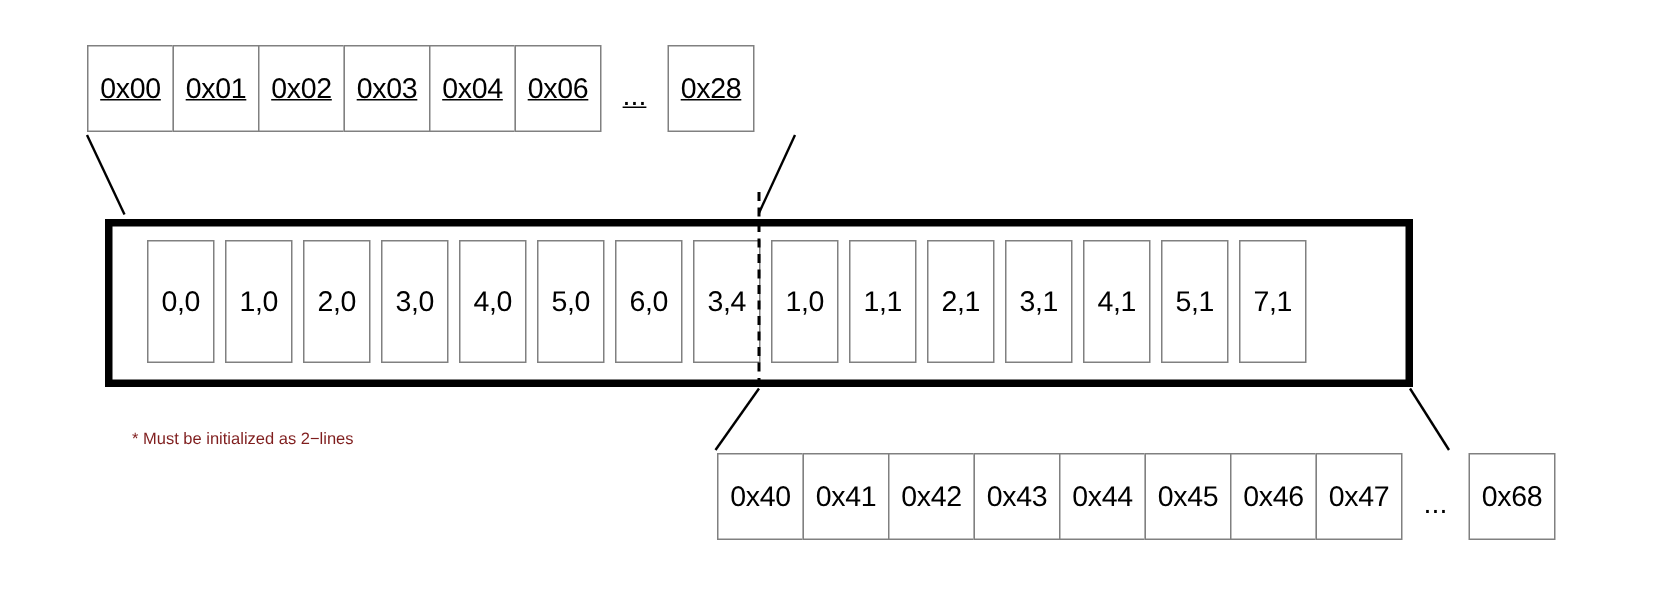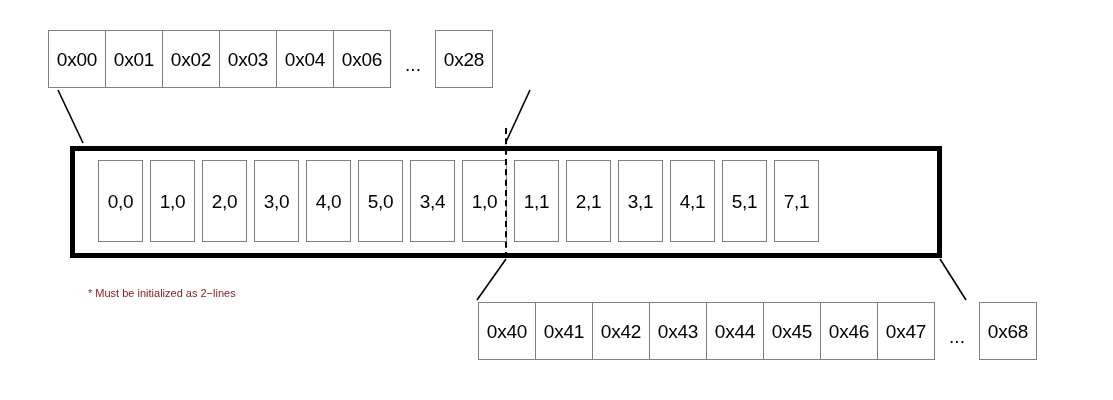--- a/index.html
+++ b/index.html
@@ -133,41 +133,42 @@
 
 <div id="diagram">
 
   <svg class="leaders" viewBox="0 0 1113 400" xmlns="http://www.w3.org/2000/svg">
     <line x1="58" y1="90" x2="83" y2="143" stroke="#000000" stroke-width="1.6"></line>
     <line x1="530" y1="90" x2="506" y2="142" stroke="#000000" stroke-width="1.6"></line>
     <line x1="506" y1="259" x2="477" y2="300" stroke="#000000" stroke-width="1.6"></line>
     <line x1="940" y1="259" x2="966" y2="300" stroke="#000000" stroke-width="1.6"></line>
   </svg>
 
-  <div class="addr-row" id="top-addr-row" style="left:48px; top:30px;">
+  <div class="addr-row" id="top-addr-row" style="left:58px; top:30px;text-decoration:underline;">
     <div class="addr-group">
       <div class="addr-cell">0x00</div>
       <div class="addr-cell">0x01</div>
       <div class="addr-cell">0x02</div>
       <div class="addr-cell">0x03</div>
       <div class="addr-cell">0x04</div>
       <div class="addr-cell">0x06</div>
     </div>
     <div class="addr-ellipsis">...</div>
     <div class="addr-cell solo">0x28</div>
   </div>
 
   <div id="cache-array">
     <div id="cache-cells">
       <div class="cache-cell">0,0</div>
       <div class="cache-cell">1,0</div>
       <div class="cache-cell">2,0</div>
       <div class="cache-cell">3,0</div>
       <div class="cache-cell">4,0</div>
       <div class="cache-cell">5,0</div>
+      <div class="cache-cell">6,0</div>
       <div class="cache-cell">3,4</div>
       <div class="cache-cell">1,0</div>
       <div class="cache-cell">1,1</div>
       <div class="cache-cell">2,1</div>
       <div class="cache-cell">3,1</div>
       <div class="cache-cell">4,1</div>
       <div class="cache-cell">5,1</div>
       <div class="cache-cell">7,1</div>
     </div>
   </div>

